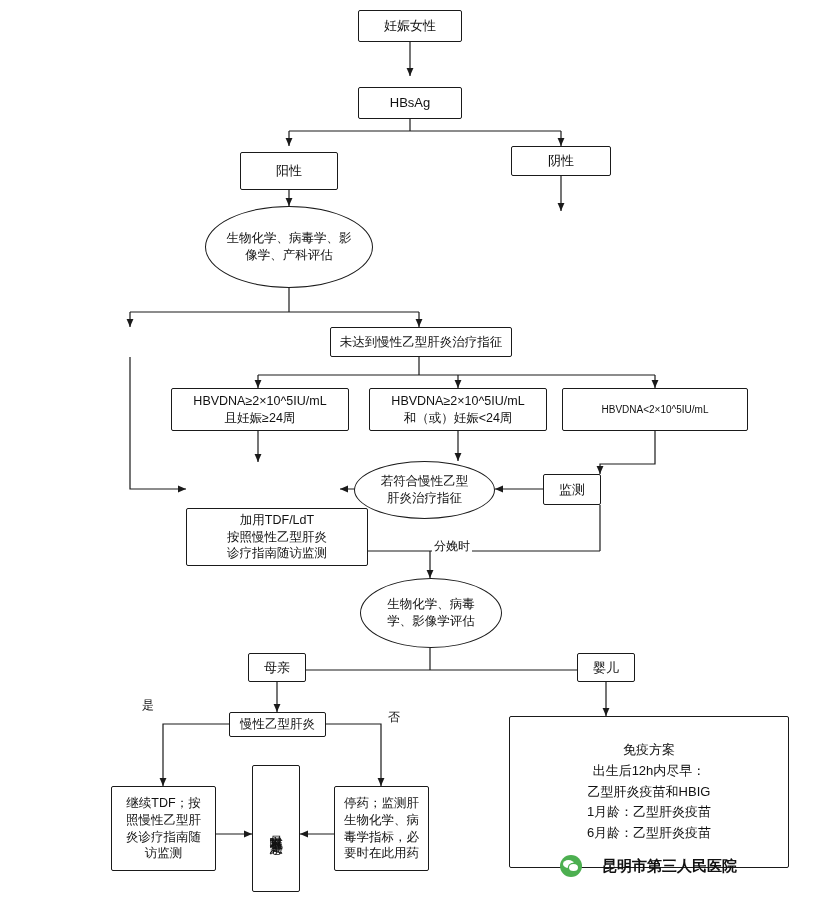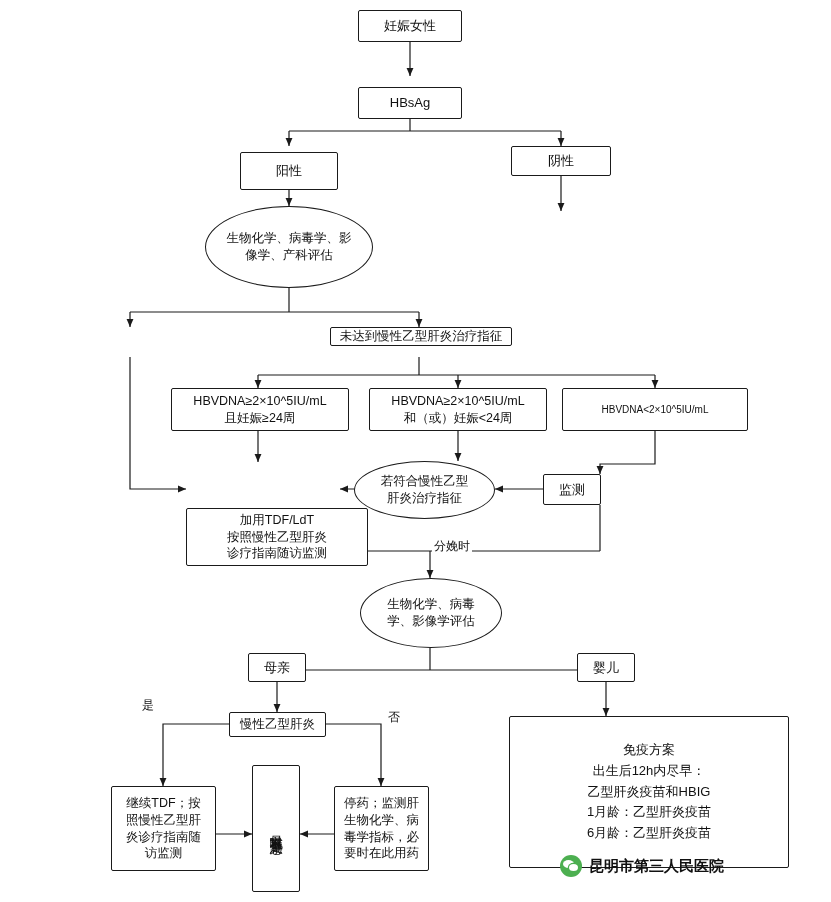--- a/index.html
+++ b/index.html
@@ -55,21 +55,21 @@
     font-size: 12px;
     color: #111111;
     background: #ffffff;
     padding: 0 2px;
     white-space: nowrap;
   }
   .footer {
     position: absolute;
     display: flex;
     align-items: center;
-    gap: 7px;
+    gap: 20px;
     color: #111111;
     font-size: 15px;
     font-weight: bold;
   }
   .wechat-badge {
     width: 22px;
     height: 22px;
     border-radius: 50%;
     background: #4caf50;
     position: relative;
@@ -171,21 +171,21 @@
   <div class="node" style="left:358px; top:87px; width:104px; height:32px;">HBsAg</div>
 
   <div class="node" style="left:240px; top:152px; width:98px; height:38px;">阳性</div>
 
   <div class="node" style="left:511px; top:146px; width:100px; height:30px;">阴性</div>
 
 
   <div class="node ellipse" style="left:205px; top:206px; width:168px; height:82px; font-size:12.5px; padding:8px 18px;">生物化学、病毒学、影像学、产科评估</div>
 
 
-  <div class="node" style="left:330px; top:327px; width:182px; height:19px; font-size:12.5px;">未达到慢性乙型肝炎治疗指征</div>
+  <div class="node" style="left:330px; top:327px; width:182px; height:30px; font-size:12.5px;">未达到慢性乙型肝炎治疗指征</div>
 
   <div class="node" style="left:171px; top:388px; width:178px; height:43px; font-size:12.5px;">HBVDNA≥2×10^5IU/mL
 且妊娠≥24周</div>
 
   <div class="node" style="left:369px; top:388px; width:178px; height:43px; font-size:12.5px;">HBVDNA≥2×10^5IU/mL
 和（或）妊娠&lt;24周</div>
 
   <div class="node" style="left:562px; top:388px; width:186px; height:43px; font-size:10px;">HBVDNA&lt;2×10^5IU/mL</div>
 
   <div class="node" style="left:186px; top:462px; width:182px; height:58px; font-size:12.5px;margin-top:46px;">加用TDF/LdT

